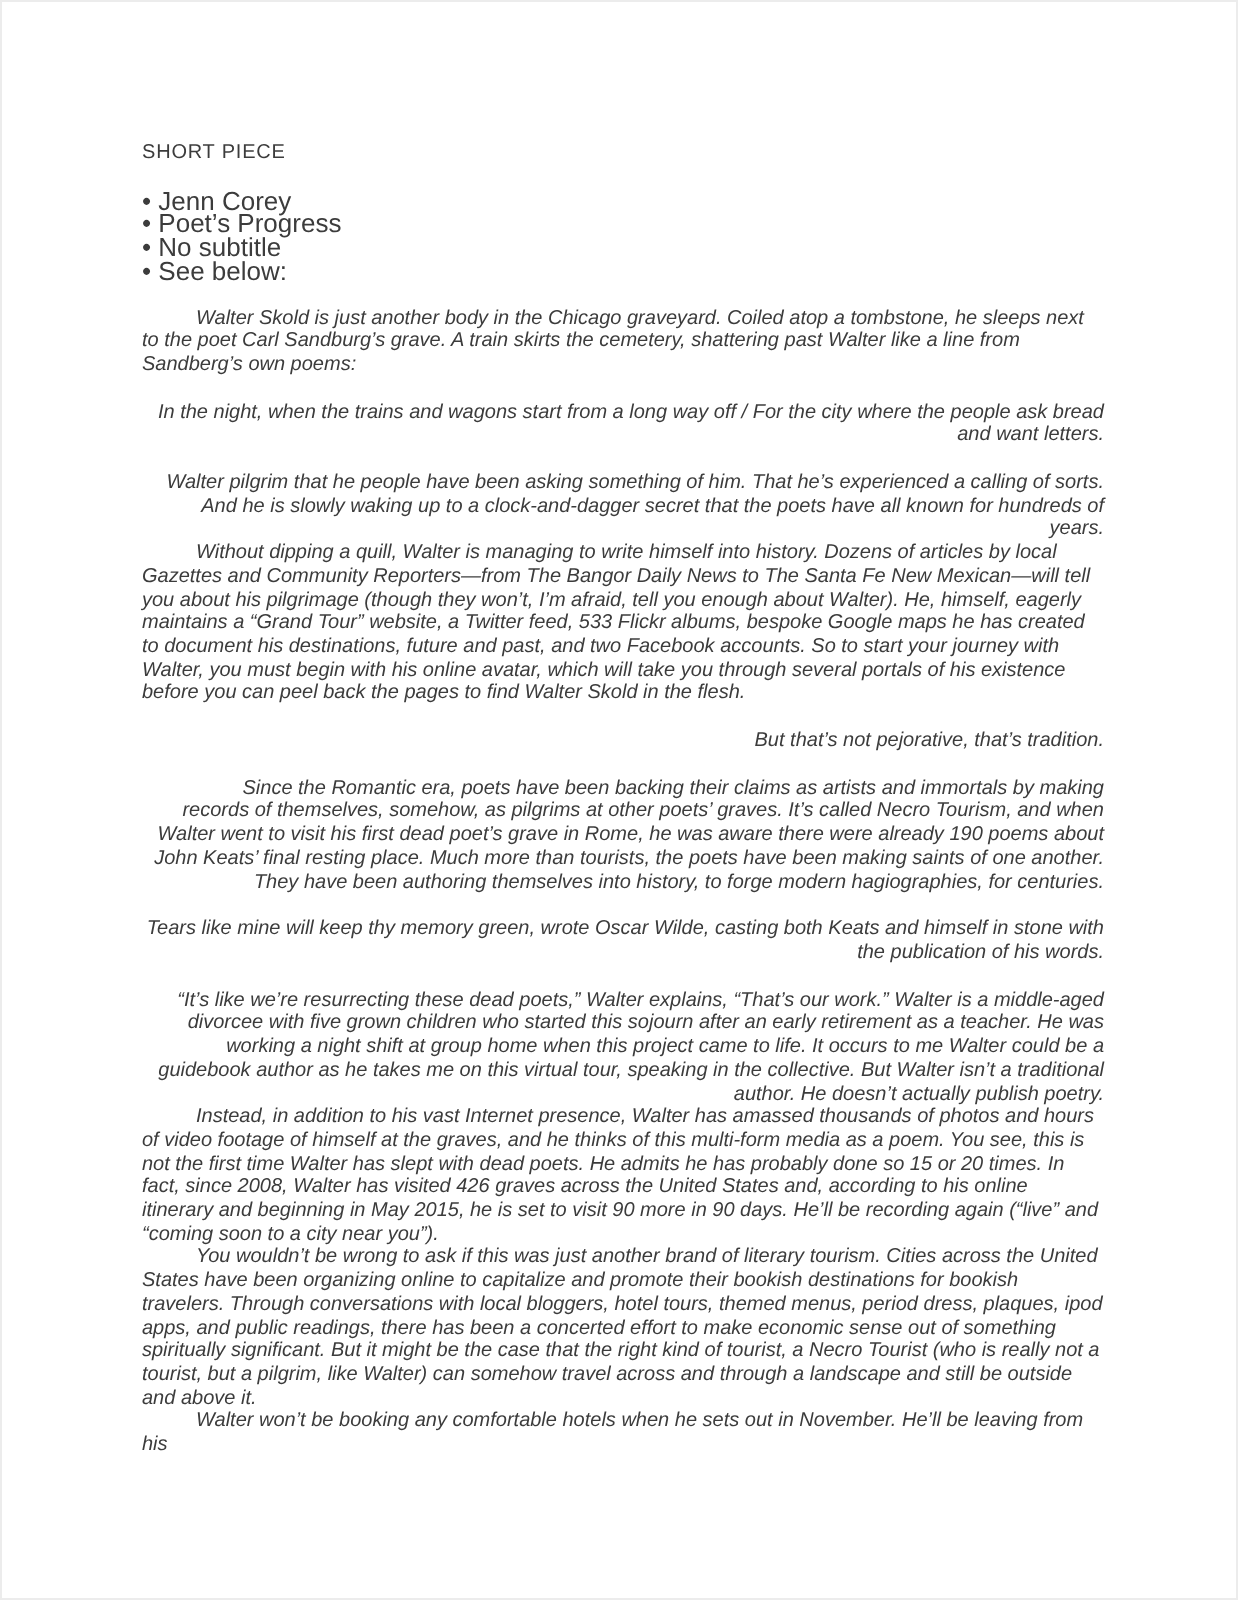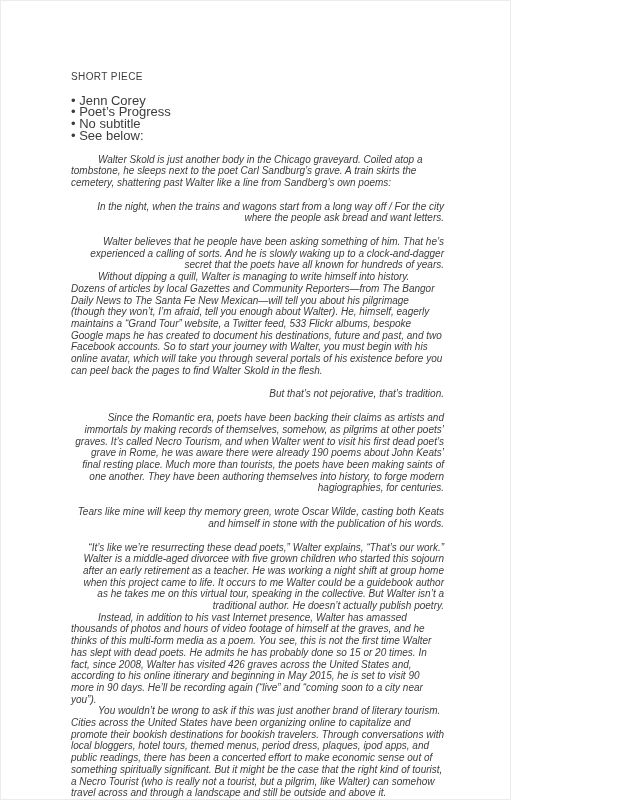--- a/index.html
+++ b/index.html
@@ -10,21 +10,21 @@
   body {
     width: 619px;
     height: 800px;
     font-family: "Liberation Sans", "DejaVu Sans", sans-serif;
     color: #3c3c3c;
     -webkit-font-smoothing: antialiased;
   }
   .page {
     position: relative;
     box-sizing: border-box;
-    width: 511px;
+    width: 619px;
     height: 800px;
     background: #ffffff;
     box-shadow: inset 0 0 0 1px #ececec;
     padding: 71px 67px 0 71px;
     overflow: hidden;
   }
   .title {
     font-size: 10px;
     line-height: 11.7px;
     font-weight: 400;
@@ -64,21 +64,21 @@
     <li>Jenn Corey</li>
     <li>Poet’s Progress</li>
     <li>No subtitle</li>
     <li>See below:</li>
   </ul>
 
   <p class="indent">Walter Skold is just another body in the Chicago graveyard. Coiled atop a tombstone, he sleeps next to the poet Carl Sandburg’s grave. A train skirts the cemetery, shattering past Walter like a line from Sandberg’s own poems:</p>
 
   <p class="gap">In the night, when the trains and wagons start from a long way off / For the city where the people ask bread and want letters.</p>
 
-  <p class="gap">Walter believes that he people have been asking something of him. That he’s experienced a calling of sorts. And he is slowly waking up to a clock-and-dagger secret that the poets have all known for hundreds of years.</p>
+  <p class="gap">Walter pilgrim that he people have been asking something of him. That he’s experienced a calling of sorts. And he is slowly waking up to a clock-and-dagger secret that the poets have all known for hundreds of years.</p>
 
   <p class="indent">Without dipping a quill, Walter is managing to write himself into history. Dozens of articles by local Gazettes and Community Reporters—from The Bangor Daily News to The Santa Fe New Mexican—will tell you about his pilgrimage (though they won’t, I’m afraid, tell you enough about Walter). He, himself, eagerly maintains a “Grand Tour” website, a Twitter feed, 533 Flickr albums, bespoke Google maps he has created to document his destinations, future and past, and two Facebook accounts. So to start your journey with Walter, you must begin with his online avatar, which will take you through several portals of his existence before you can peel back the pages to find Walter Skold in the flesh.</p>
 
   <p class="gap indent">But that’s not pejorative, that’s tradition.</p>
 
   <p class="gap indent">Since the Romantic era, poets have been backing their claims as artists and immortals by making records of themselves, somehow, as pilgrims at other poets’ graves. It’s called Necro Tourism, and when Walter went to visit his first dead poet’s grave in Rome, he was aware there were already 190 poems about John Keats’ final resting place. Much more than tourists, the poets have been making saints of one another. They have been authoring themselves into history, to forge modern hagiographies, for centuries.</p>
 
   <p class="gap">Tears like mine will keep thy memory green, wrote Oscar Wilde, casting both Keats and himself in stone with the publication of his words.</p>
 
   <p class="gap">“It’s like we’re resurrecting these dead poets,” Walter explains, “That’s our work.” Walter is a middle-aged divorcee with five grown children who started this sojourn after an early retirement as a teacher. He was working a night shift at group home when this project came to life. It occurs to me Walter could be a guidebook author as he takes me on this virtual tour, speaking in the collective. But Walter isn’t a traditional author. He doesn’t actually publish poetry.</p>

